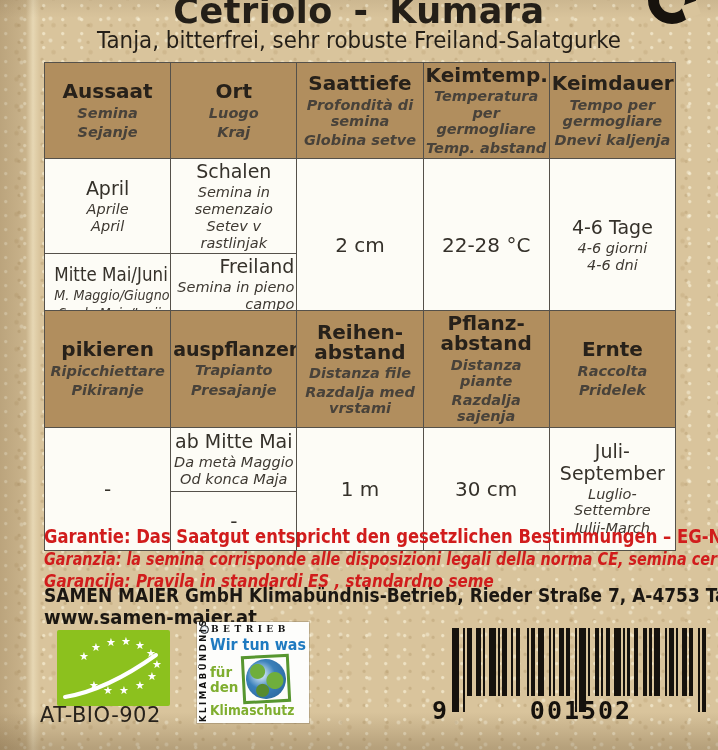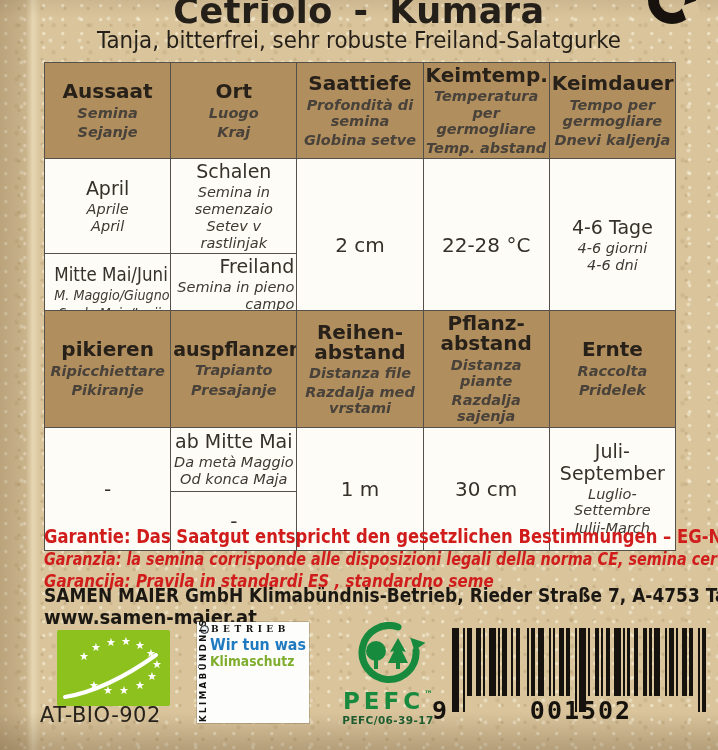--- a/index.html
+++ b/index.html
@@ -253,36 +253,33 @@
   <div class="eu-code">AT-BIO-902</div>
 
   <div class="klima">
     <div class="klima-top">
       <span class="klima-top-globe"></span>
       <span class="klima-betrieb">BETRIEB</span>
     </div>
     <div class="klima-vert">KLIMABÜNDNIS</div>
     <div class="klima-main">
       <div class="klima-blue">Wir tun was</div>
+      <div class="klima-mid">
+        <div class="klima-stack">
+          <div class="klima-green">für</div>
+          <div class="klima-green">den</div>
+        </div>
+        <div class="klima-globe-frame">
+          <div class="klima-globe"></div>
+        </div>
+      </div>
       <div class="klima-green klima-ks">Klimaschutz</div>
     </div>
   </div>
 
-  <div class="pefc">
-    <svg width="96" height="64" viewBox="0 0 96 64">
-      <path d="M 58 5 A 27 27 0 1 0 76 29" fill="none" stroke="#178a3e" stroke-width="7" stroke-linecap="round"></path>
-      <polygon points="76,29 68,18 84,18" fill="#178a3e" transform="rotate(18 76 24)"></polygon>
-      <circle cx="36" cy="29" r="10" fill="#178a3e"></circle>
-      <rect x="34" y="37" width="4" height="10" fill="#178a3e"></rect>
-      <polygon points="58,16 66,30 62,29 68,41 48,41 54,29 50,30" fill="#178a3e"></polygon>
-      <rect x="56" y="41" width="4" height="6" fill="#178a3e"></rect>
-    </svg>
-    <div class="pefc-name"><span>PEFC</span><span class="pefc-tm">™</span></div>
-    <div class="pefc-code">PEFC/06-39-17</div>
-  </div>
 
   <div class="barcode">
     <div class="bars"><i style="width:6.6000000000000005px;margin-right:4.4px;height:84px"></i><i style="width:2.2px;margin-right:2.2px;height:84px"></i><i style="width:4.4px;margin-right:4.4px;height:68px"></i><i style="width:4.4px;margin-right:2.2px;height:68px"></i><i style="width:2.2px;margin-right:4.4px;height:68px"></i><i style="width:6.6000000000000005px;margin-right:2.2px;height:68px"></i><i style="width:2.2px;margin-right:2.2px;height:68px"></i><i style="width:4.4px;margin-right:4.4px;height:68px"></i><i style="width:2.2px;margin-right:2.2px;height:68px"></i><i style="width:4.4px;margin-right:6.6000000000000005px;height:68px"></i><i style="width:2.2px;margin-right:2.2px;height:68px"></i><i style="width:4.4px;margin-right:2.2px;height:68px"></i><i style="width:6.6000000000000005px;margin-right:4.4px;height:68px"></i><i style="width:2.2px;margin-right:2.2px;height:68px"></i><i style="width:2.2px;margin-right:4.4px;height:68px"></i><i style="width:4.4px;margin-right:2.2px;height:68px"></i><i style="width:4.4px;margin-right:4.4px;height:68px"></i><i style="width:2.2px;margin-right:2.2px;height:84px"></i><i style="width:6.6000000000000005px;margin-right:2.2px;height:84px"></i><i style="width:2.2px;margin-right:4.4px;height:68px"></i><i style="width:4.4px;margin-right:2.2px;height:68px"></i><i style="width:2.2px;margin-right:2.2px;height:68px"></i><i style="width:4.4px;margin-right:4.4px;height:68px"></i><i style="width:6.6000000000000005px;margin-right:2.2px;height:68px"></i><i style="width:2.2px;margin-right:2.2px;height:68px"></i><i style="width:2.2px;margin-right:4.4px;height:68px"></i><i style="width:4.4px;margin-right:4.4px;height:68px"></i><i style="width:4.4px;margin-right:2.2px;height:68px"></i><i style="width:2.2px;margin-right:2.2px;height:68px"></i><i style="width:6.6000000000000005px;margin-right:4.4px;height:68px"></i><i style="width:2.2px;margin-right:2.2px;height:68px"></i><i style="width:4.4px;margin-right:2.2px;height:68px"></i><i style="width:2.2px;margin-right:4.4px;height:68px"></i><i style="width:4.4px;margin-right:2.2px;height:68px"></i><i style="width:4.4px;margin-right:4.4px;height:68px"></i><i style="width:2.2px;margin-right:2.2px;height:84px"></i><i style="width:4.4px;margin-right:2.2px;height:84px"></i></div>
     <div class="bc-digits">
       <span class="bc-lead">9</span>
       <span class="bc-grp">001502</span>
     </div>
   </div>
 
 </div>

